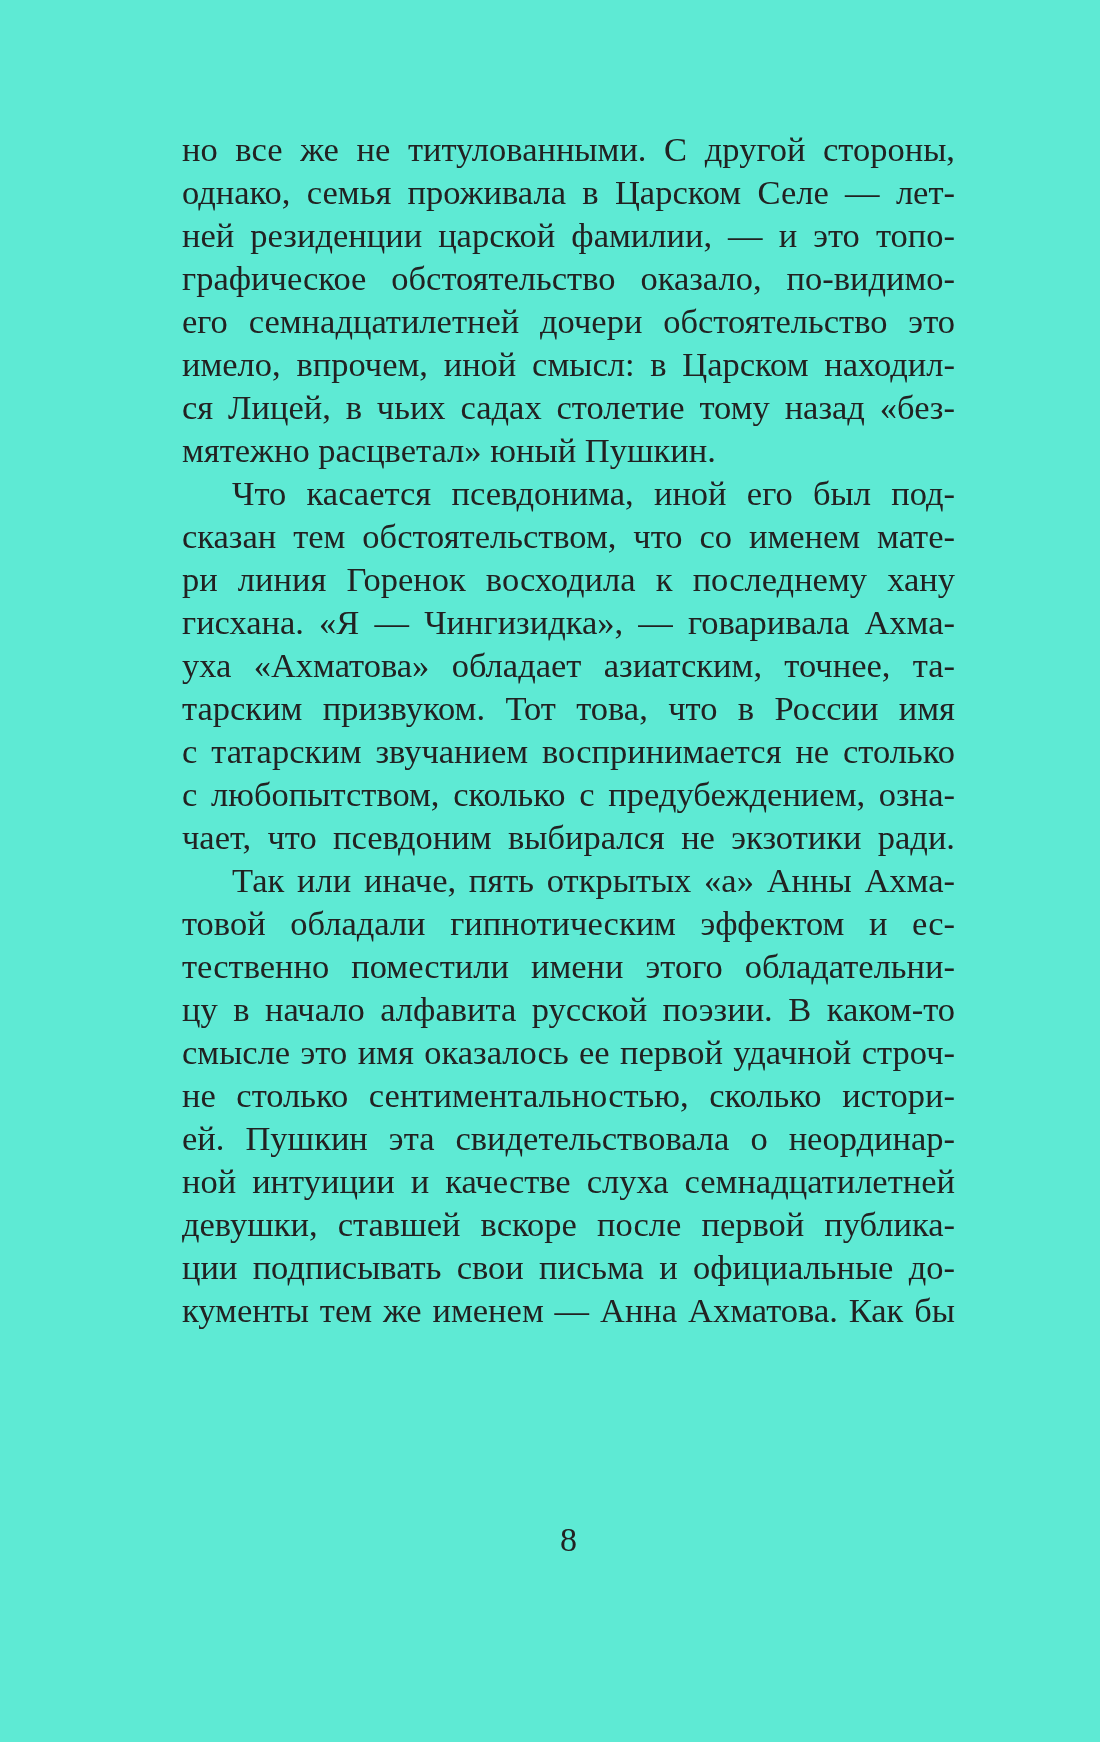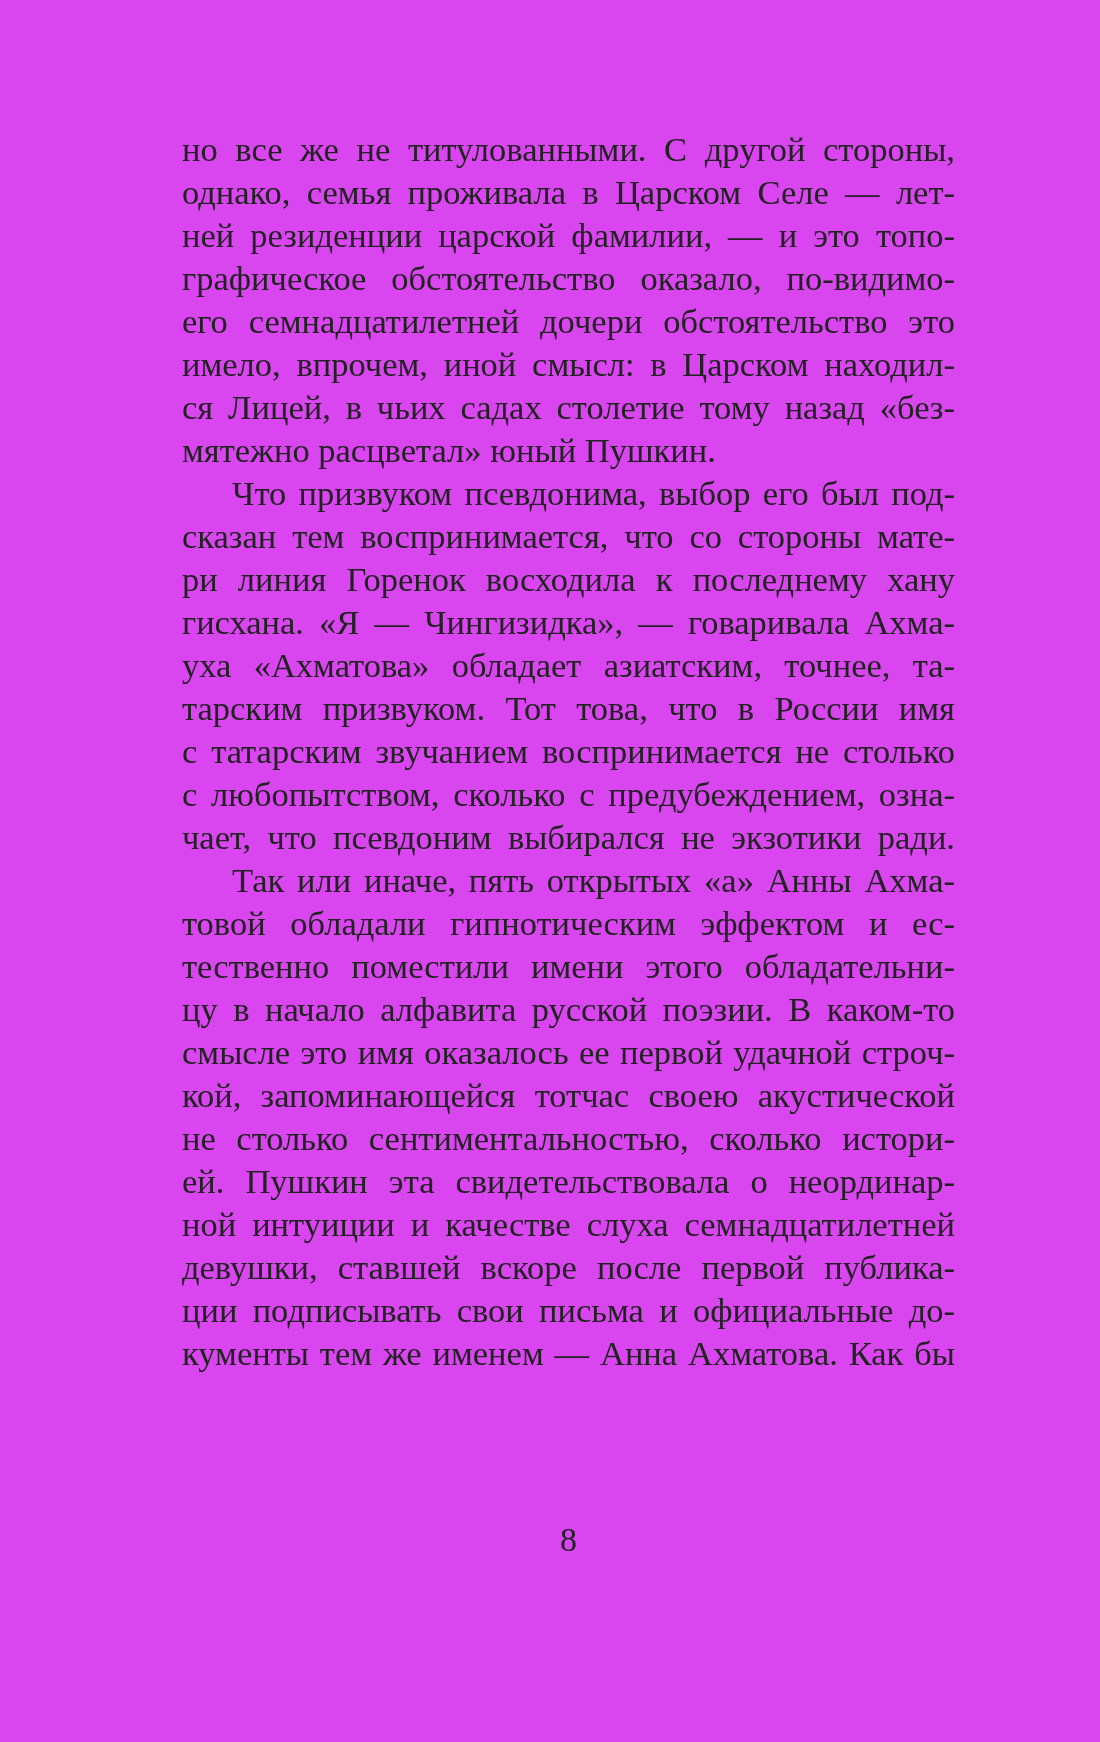--- a/index.html
+++ b/index.html
@@ -12,21 +12,21 @@
     height: 1742px;
     position: relative;
     overflow: hidden;
   }
   .page {
     position: absolute;
     left: 0;
     top: 0;
     width: 1100px;
     height: 1742px;
-    background: #d946ef;
+    background: #5eead4;
   }
   .text-block {
     position: absolute;
     left: 182px;
     top: 128px;
     width: 773px;
     font-family: "Liberation Serif", "DejaVu Serif", serif;
     font-size: 34.5px;
     line-height: 43px;
     color: #222222;
@@ -64,36 +64,35 @@
 
     <span class="line">но все же не титулованными. С другой стороны,</span>
     <span class="line">однако, семья проживала в Царском Селе — лет-</span>
     <span class="line">ней резиденции царской фамилии, — и это топо-</span>
     <span class="line">графическое обстоятельство оказало, по-видимо-</span>
     <span class="line">его семнадцатилетней дочери обстоятельство это</span>
     <span class="line">имело, впрочем, иной смысл: в Царском находил-</span>
     <span class="line">ся Лицей, в чьих садах столетие тому назад «без-</span>
     <span class="line last">мятежно расцветал» юный Пушкин.</span>
 
-    <span class="line indent">Что призвуком псевдонима, выбор его был под-</span>
-    <span class="line">сказан тем воспринимается, что со стороны мате-</span>
+    <span class="line indent">Что касается псевдонима, иной его был под-</span>
+    <span class="line">сказан тем обстоятельством, что со именем мате-</span>
     <span class="line">ри линия Горенок восходила к последнему хану</span>
     <span class="line">гисхана. «Я — Чингизидка», — говаривала Ахма-</span>
     <span class="line">уха «Ахматова» обладает азиатским, точнее, та-</span>
     <span class="line">тарским призвуком. Тот това, что в России имя</span>
     <span class="line">с татарским звучанием воспринимается не столько</span>
     <span class="line">с любопытством, сколько с предубеждением, озна-</span>
     <span class="line">чает, что псевдоним выбирался не экзотики ради.</span>
 
     <span class="line indent">Так или иначе, пять открытых «а» Анны Ахма-</span>
     <span class="line">товой обладали гипнотическим эффектом и ес-</span>
     <span class="line">тественно поместили имени этого обладательни-</span>
     <span class="line">цу в начало алфавита русской поэзии. В каком-то</span>
     <span class="line">смысле это имя оказалось ее первой удачной строч-</span>
-    <span class="line">кой, запоминающейся тотчас своею акустической</span>
     <span class="line">не столько сентиментальностью, сколько истори-</span>
     <span class="line">ей. Пушкин эта свидетельствовала о неординар-</span>
     <span class="line">ной интуиции и качестве слуха семнадцатилетней</span>
     <span class="line">девушки, ставшей вскоре после первой публика-</span>
     <span class="line">ции подписывать свои письма и официальные до-</span>
     <span class="line">кументы тем же именем — Анна Ахматова. Как бы</span>
   </div>
 
   <div class="page-number">8</div>
 </div>

